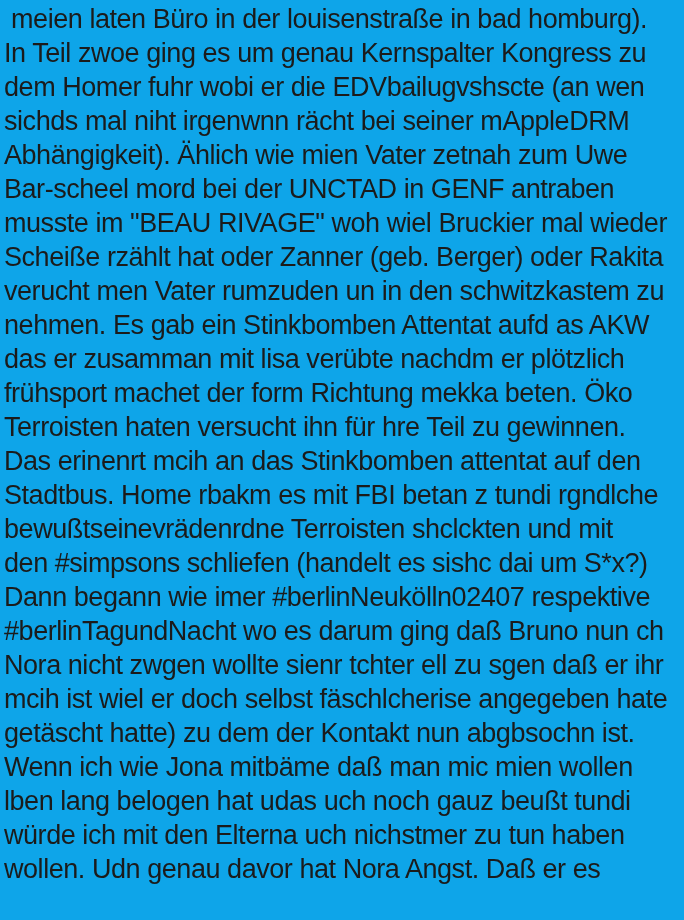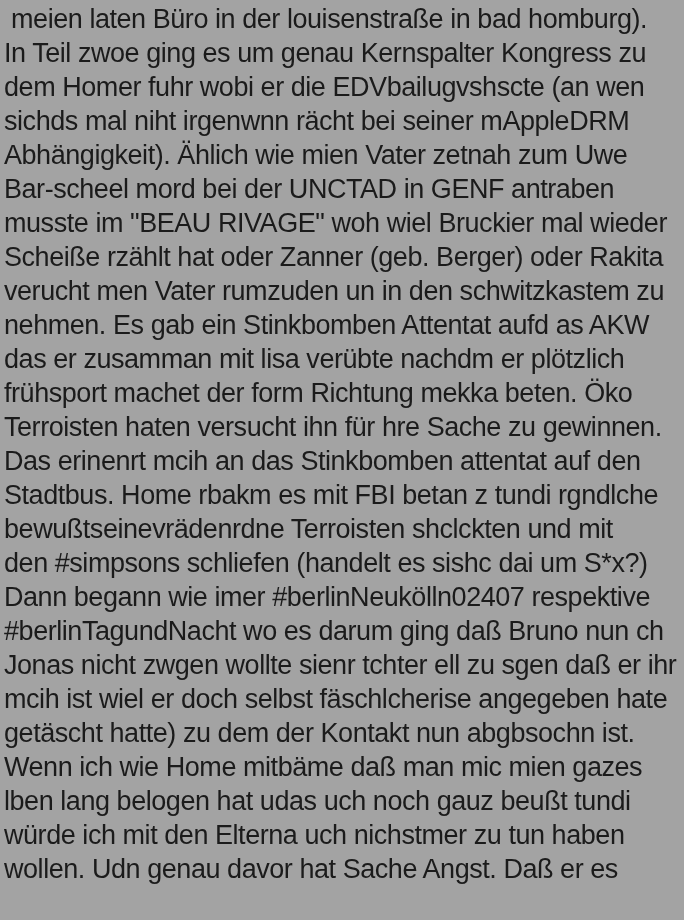--- a/index.html
+++ b/index.html
@@ -3,21 +3,21 @@
 <meta charset="utf-8">
 <style>
   html, body {
     margin: 0;
     padding: 0;
     background: #ffffff;
   }
   .page {
     width: 684px;
     height: 920px;
-    background: #a3a3a3;
+    background: #0ea5e9;
     overflow: hidden;
     box-sizing: border-box;
     padding: 2px 12px 0 4px;
   }
   .doc-text {
     font-family: "Liberation Sans", "DejaVu Sans", sans-serif;
     font-size: 27px;
     line-height: 34px;
     letter-spacing: -0.45px;
     color: #1b1b1b;
@@ -38,28 +38,28 @@
     <div class="doc-line">dem Homer fuhr wobi er die EDVbailugvshscte (an wen</div>
     <div class="doc-line">sichds mal niht irgenwnn rächt bei seiner mAppleDRM</div>
     <div class="doc-line">Abhängigkeit). Ählich wie mien Vater zetnah zum Uwe</div>
     <div class="doc-line">Bar-scheel mord bei der UNCTAD in GENF antraben</div>
     <div class="doc-line">musste im "BEAU RIVAGE" woh wiel Bruckier mal wieder</div>
     <div class="doc-line">Scheiße rzählt hat oder Zanner (geb. Berger) oder Rakita</div>
     <div class="doc-line">verucht men Vater rumzuden un in den schwitzkastem zu</div>
     <div class="doc-line">nehmen. Es gab ein Stinkbomben Attentat aufd as AKW</div>
     <div class="doc-line">das er zusamman mit lisa verübte nachdm er plötzlich</div>
     <div class="doc-line">frühsport machet der form Richtung mekka beten. Öko</div>
-    <div class="doc-line">Terroisten haten versucht ihn für hre Sache zu gewinnen.</div>
+    <div class="doc-line">Terroisten haten versucht ihn für hre Teil zu gewinnen.</div>
     <div class="doc-line">Das erinenrt mcih an das Stinkbomben attentat auf den</div>
     <div class="doc-line">Stadtbus. Home rbakm es mit FBI betan z tundi rgndlche</div>
     <div class="doc-line">bewußtseinevrädenrdne Terroisten shclckten und mit</div>
     <div class="doc-line">den #simpsons schliefen (handelt es sishc dai um S*x?)</div>
     <div class="doc-line">Dann begann wie imer #berlinNeukölln02407 respektive</div>
     <div class="doc-line">#berlinTagundNacht wo es darum ging daß Bruno nun ch</div>
-    <div class="doc-line">Jonas nicht zwgen wollte sienr tchter ell zu sgen daß er ihr</div>
+    <div class="doc-line">Nora nicht zwgen wollte sienr tchter ell zu sgen daß er ihr</div>
     <div class="doc-line">mcih ist wiel er doch selbst fäschlcherise angegeben hate</div>
     <div class="doc-line">getäscht hatte) zu dem der Kontakt nun abgbsochn ist.</div>
-    <div class="doc-line">Wenn ich wie Home mitbäme daß man mic mien gazes</div>
+    <div class="doc-line">Wenn ich wie Jona mitbäme daß man mic mien wollen</div>
     <div class="doc-line">lben lang belogen hat udas uch noch gauz beußt tundi</div>
     <div class="doc-line">würde ich mit den Elterna uch nichstmer zu tun haben</div>
-    <div class="doc-line">wollen. Udn genau davor hat Sache Angst. Daß er es</div>
+    <div class="doc-line">wollen. Udn genau davor hat Nora Angst. Daß er es</div>
   </div>
 </div>
 
 </body></html>

